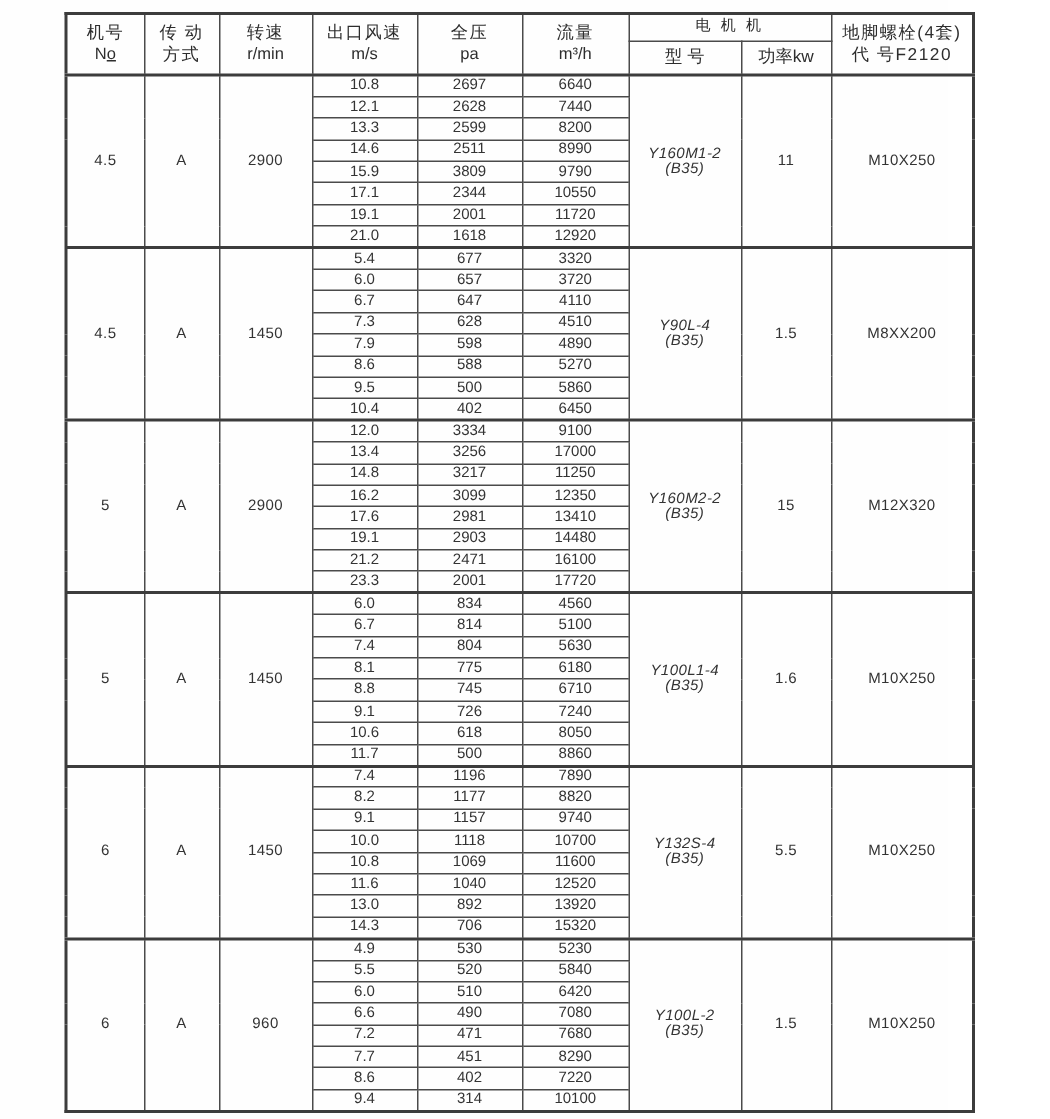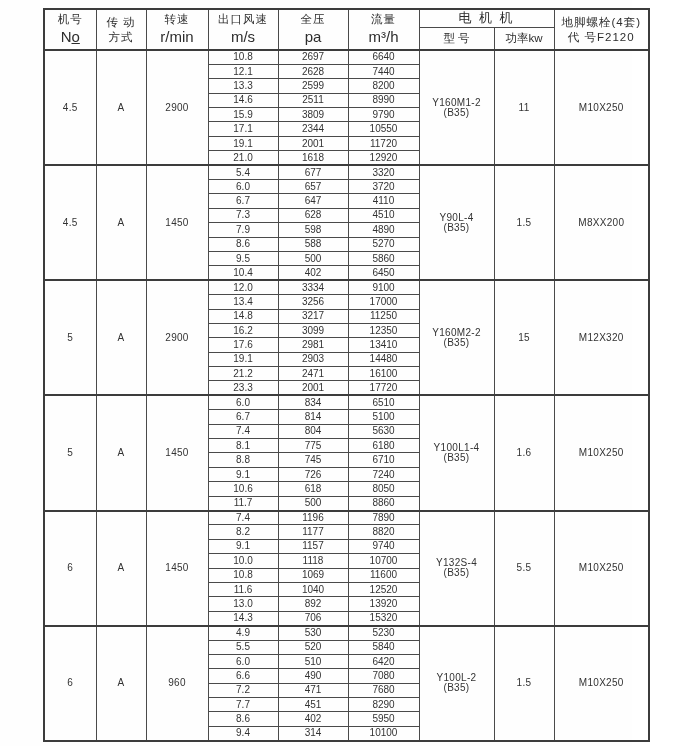--- a/index.html
+++ b/index.html
@@ -16,30 +16,30 @@
   col.c-outlet{width:70px} col.c-press{width:70px} col.c-flow{width:71px}
   col.c-model{width:75px} col.c-power{width:60px} col.c-bolt{width:95px}
 
   th, td {
     border:1px solid #4a4a4a; text-align:center; vertical-align:middle;
     padding:0; font-weight:normal; overflow:hidden;
   }
   thead { border-bottom:2px solid #3c3c3c; }
   thead th { font-size:11.5px; line-height:1.25; color:#2d2d2d; }
   thead .line1 { letter-spacing:1px; }
-  thead .unit { font-size:15px; letter-spacing:0; margin-top:1px; }
-  th.group-motor { height:17px; font-size:13px; letter-spacing:2px; }
+  thead .unit { font-size:11px; letter-spacing:0; margin-top:1px; }
+  th.group-motor { height:17px; font-size:10px; letter-spacing:2px; }
   tr.head-sub th { height:21px; }
   .u-only { text-decoration:underline; }
 
   tbody.block { border-top:2px solid #3c3c3c; }
   tbody.block tr { height:14.4px; }
   tbody.block td { font-size:10px; line-height:1; color:#333333; }
   td.cell-no, td.cell-drive, td.cell-speed, td.cell-power, td.cell-bolt { font-size:10.5px; letter-spacing:0.3px; }
-  td.cell-motor { font-size:10.5px; line-height:1.35; letter-spacing:0.3px; }
+  td.cell-motor { font-size:10.5px; line-height:1.35; letter-spacing:0.3px;font-style:italic; }
 </style>
 </head>
 <body>
 
 <div class="page">
   <table class="spec">
     <colgroup>
       <col class="c-no">
         <col class="c-drive">
         <col class="c-speed">
@@ -241,21 +241,21 @@
           <td class="cell-flow">17720</td>
         </tr>
       </tbody>
       <tbody class="block">
         <tr>
           <td class="cell-no" rowspan="8">5</td>
           <td class="cell-drive" rowspan="8">A</td>
           <td class="cell-speed" rowspan="8">1450</td>
           <td class="cell-outlet">6.0</td>
           <td class="cell-press">834</td>
-          <td class="cell-flow">6510</td>
+          <td class="cell-flow">4560</td>
           <td class="cell-motor" rowspan="8">
             <div>Y100L1-4</div>
             <div>(B35)</div>
           </td>
           <td class="cell-power" rowspan="8">1.6</td>
           <td class="cell-bolt" rowspan="8">M10X250</td>
         </tr>
         <tr>
           <td class="cell-outlet">6.7</td>
           <td class="cell-press">814</td>
@@ -379,21 +379,21 @@
           <td class="cell-flow">7680</td>
         </tr>
         <tr>
           <td class="cell-outlet">7.7</td>
           <td class="cell-press">451</td>
           <td class="cell-flow">8290</td>
         </tr>
         <tr>
           <td class="cell-outlet">8.6</td>
           <td class="cell-press">402</td>
-          <td class="cell-flow">5950</td>
+          <td class="cell-flow">7220</td>
         </tr>
         <tr>
           <td class="cell-outlet">9.4</td>
           <td class="cell-press">314</td>
           <td class="cell-flow">10100</td>
         </tr>
       </tbody>
     </table>
 </div>
 

